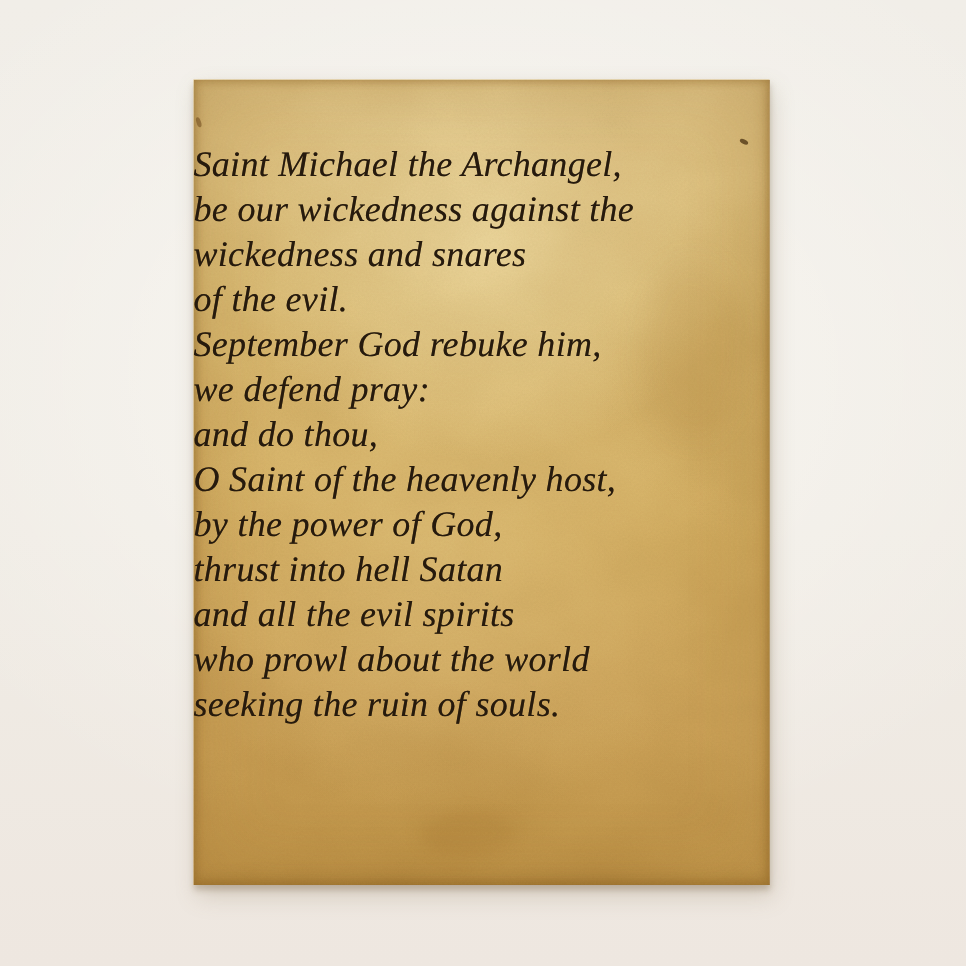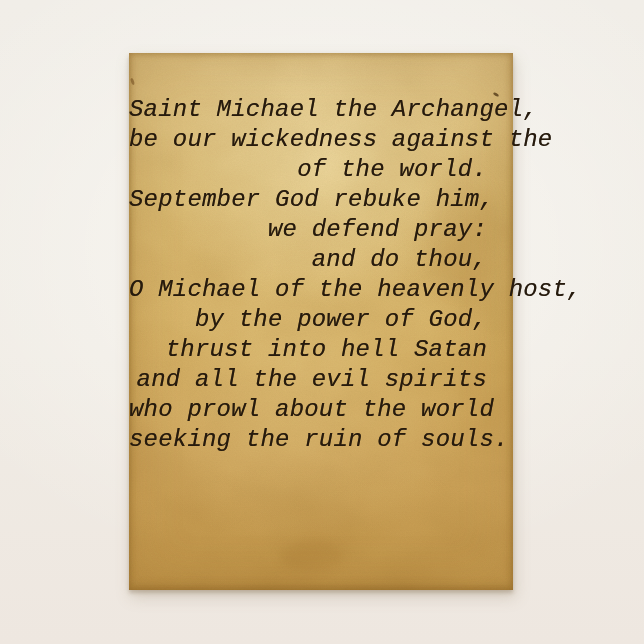--- a/index.html
+++ b/index.html
@@ -80,22 +80,22 @@
     filter: blur(8px);
   }
 
   .prayer {
     position: absolute;
     left: 0;
     top: 42px;
     width: 100%;
     padding-right: 26px;
     box-sizing: border-box;
-    text-align: right;
-    font-family: Liberation Mono, monospace;
+    text-align: left;
+    font-family: Liberation Serif, serif;
     font-style: italic;
     font-size: 24px;
     line-height: 30px;
     color: #261a0d;
     text-shadow: 0 0 0.4px rgba(38,26,13,0.6);
     letter-spacing: 0.2px;
   }
   .prayer-line { white-space: nowrap; }
 </style>
 </head>
@@ -119,24 +119,25 @@
   </svg>
 
   <div class="stain-b"></div>
   <div class="stain-a"></div>
   <div class="speck-a"></div>
   <div class="speck-b"></div>
 
   <div class="prayer">
     <div class="prayer-line">Saint Michael the Archangel,</div>
     <div class="prayer-line">be our wickedness against the</div>
-    <div class="prayer-line">of the world.</div>
+    <div class="prayer-line">wickedness and snares</div>
+    <div class="prayer-line">of the evil.</div>
     <div class="prayer-line">September God rebuke him,</div>
     <div class="prayer-line">we defend pray:</div>
     <div class="prayer-line">and do thou,</div>
-    <div class="prayer-line">O Michael of the heavenly host,</div>
+    <div class="prayer-line">O Saint of the heavenly host,</div>
     <div class="prayer-line">by the power of God,</div>
     <div class="prayer-line">thrust into hell Satan</div>
     <div class="prayer-line">and all the evil spirits</div>
     <div class="prayer-line">who prowl about the world</div>
     <div class="prayer-line">seeking the ruin of souls.</div>
   </div>
 </div>
 
 </body></html>

